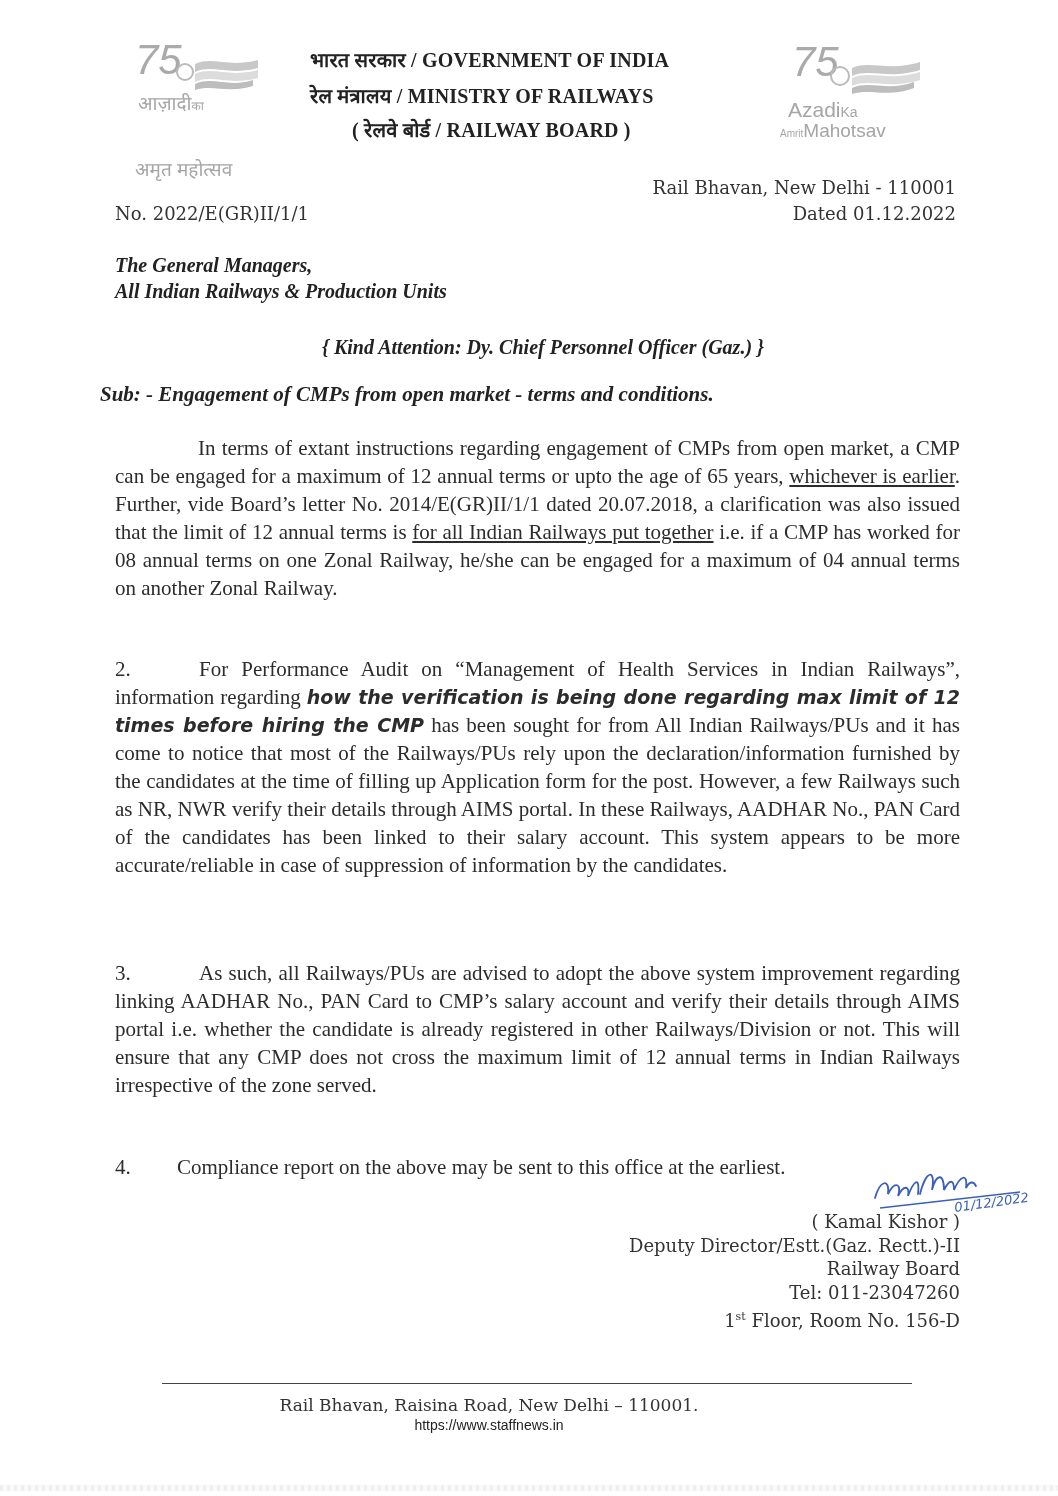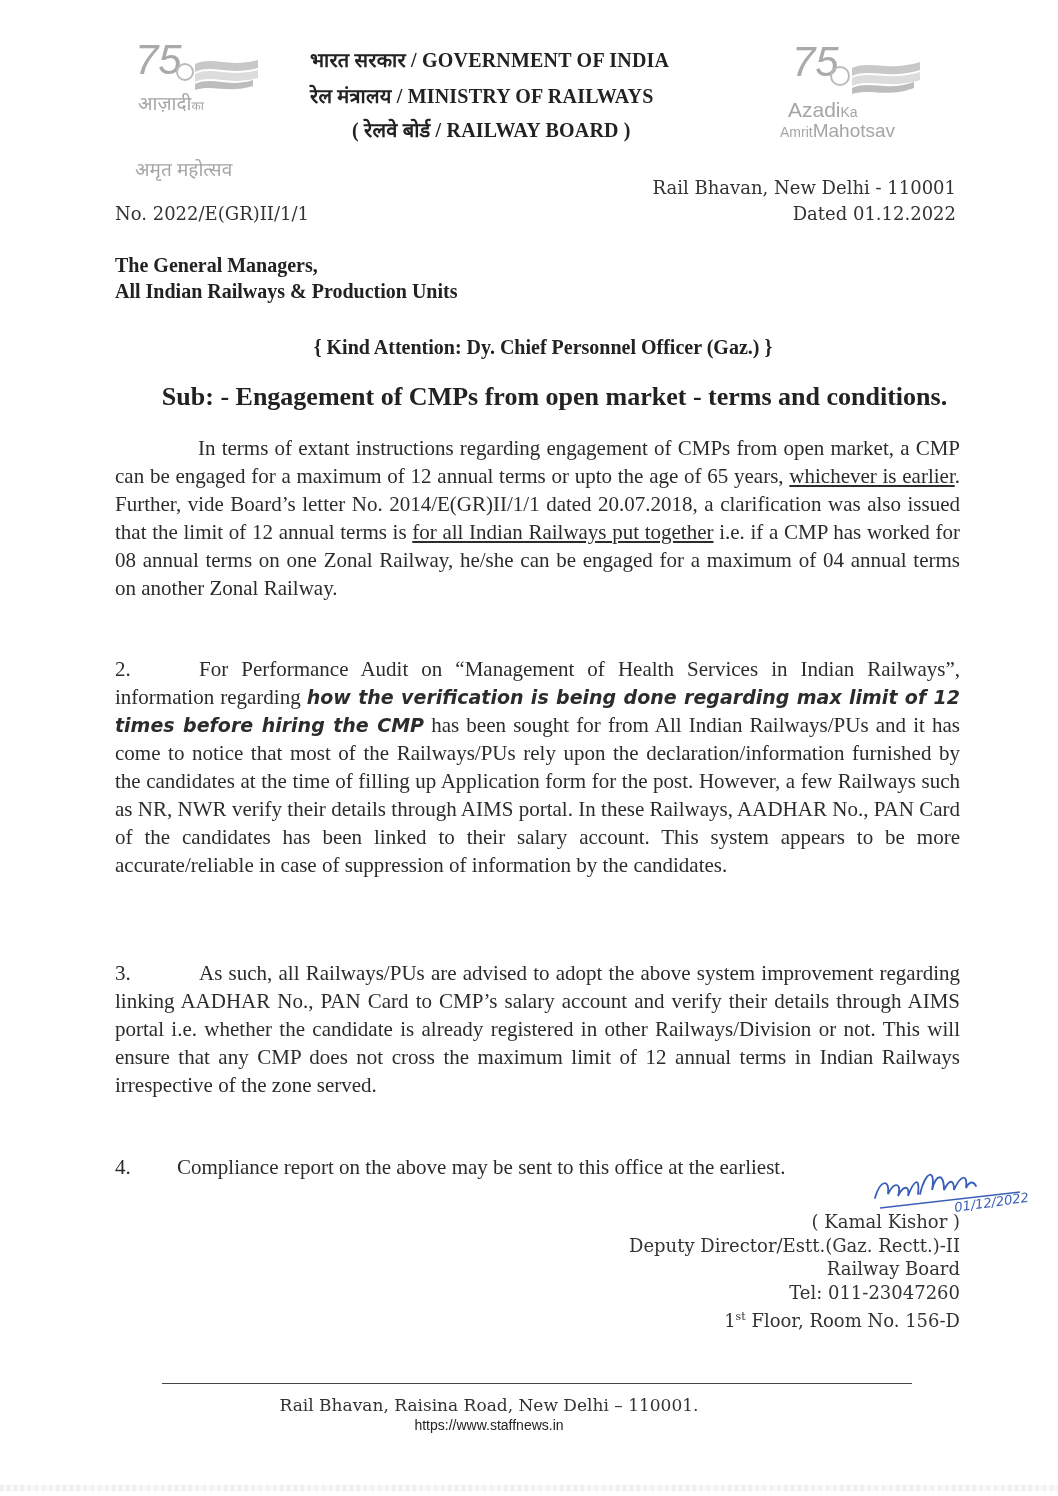--- a/index.html
+++ b/index.html
@@ -18,21 +18,21 @@
   .logo .line1 { position: absolute; font-size: 19px; color: #a5a5a5; white-space: nowrap; }
   .logo .line2 { position: absolute; font-size: 19px; color: #a5a5a5; white-space: nowrap; }
   .logo .small { font-size: 12px; }
 
   .hdr { position: absolute; left: 308px; width: 440px; font-family: "Liberation Serif", serif; font-weight: bold; font-size: 20px; color: #222; white-space: nowrap; letter-spacing: 0.2px; }
   .hdr1 { top: 46px; left: 310px; }
   .hdr2 { top: 82px; left: 310px; }
   .hdr3 { top: 116px; left: 352px; }
   .right-block { position: absolute; right: 102px; text-align: right; font-family: "DejaVu Serif", serif; font-size: 18px; color: #333; white-space: nowrap; }
 
-  .bold-h { position: absolute; left: 115px; font-family: "Liberation Serif", serif; font-weight: bold; font-size: 20px; color: #222; white-space: nowrap; }
+  .bold-h { position: absolute; left: 115px; font-family: "Liberation Serif", serif; font-weight: bold; font-size: 20px; color: #222; white-space: nowrap; font-style: italic; }
 
   .para {
     position: absolute; left: 115px; width: 845px;
     font-family: "Liberation Serif", serif; font-size: 21px; line-height: 28px; color: #2c2c2c;
     text-align: justify; text-align-last: left;
   }
   .para .u { text-decoration: underline; }
   .para .bi { font-weight: bold; font-style: italic; font-family: "DejaVu Sans", sans-serif; font-size: 19px; }
   .para .num { display: inline-block; width: 84px; }
 
@@ -75,33 +75,33 @@
   <svg class="flag" style="left:48px;top:14px;" width="100" height="40">
     <circle cx="12" cy="18" r="9" fill="none" stroke="#bbb" stroke-width="2"></circle>
     <path d="M24 10 C42 2, 60 14, 92 4 L92 12 C60 22, 42 10, 24 18 Z" fill="#c8c8c8"></path>
     <path d="M24 20 C42 12, 60 24, 92 14 L92 22 C60 32, 42 20, 24 28 Z" fill="#dcdcdc"></path>
     <path d="M24 30 C42 22, 60 34, 86 24 L86 30 C60 40, 42 30, 24 36 Z" fill="#bdbdbd"></path>
   </svg>
   <span class="line1" style="left:8px;top:54px;font-size:21px;">
     <span>Azadi</span><span class="small" style="font-size:14px;">Ka</span>
   </span>
   <span class="line2" style="left:0px;top:76px;font-size:19px;">
-    <span class="small" style="font-size:14px;">Amrit</span><span>Mahotsav</span>
+    <span class="small" style="font-size:10px;">Amrit</span><span>Mahotsav</span>
   </span>
 </div>
 
 <div class="right-block" style="top:177px;">Rail Bhavan, New Delhi - 110001</div>
 <div class="abs" style="left:115px;top:203px;font-family:'DejaVu Serif',serif;font-size:18px;color:#333;">No. 2022/E(GR)II/1/1</div>
 <div class="right-block" style="top:203px;">Dated 01.12.2022</div>
 
 <div class="bold-h" style="top:254px;">The General Managers,</div>
 <div class="bold-h" style="top:280px;">All Indian Railways &amp; Production Units</div>
 
 <div class="bold-h" style="top:336px;left:0;width:1058px;text-align:center;padding-left:28px;box-sizing:border-box;">{ Kind Attention:  Dy. Chief Personnel Officer (Gaz.) }</div>
-<div class="bold-h" style="top:382px;left:0;width:1058px;text-align:center;padding-left:51px;box-sizing:border-box;font-size:26px;">Sub: - Engagement of CMPs from open market - terms and conditions.</div>
+<div class="bold-h" style="top:382px;left:0;width:1058px;padding-left:100px;box-sizing:border-box;font-size:21px;">Sub: - Engagement of CMPs from open market - terms and conditions.</div>
 
 <div class="para" style="top:434px;text-indent:83px;"><span>In terms of extant instructions regarding engagement of CMPs from open market, a CMP can be engaged for a maximum of 12 annual terms or upto the age of 65 years, </span><span class="u">whichever is earlier</span><span>. Further, vide Board’s letter No. 2014/E(GR)II/1/1 dated 20.07.2018, a clarification was also issued that the limit of 12 annual terms is </span><span class="u">for all Indian Railways put together</span><span> i.e. if a CMP has worked for 08 annual terms on one Zonal Railway, he/she can be engaged for a maximum of 04 annual terms on another Zonal Railway.</span></div>
 
 <div class="para" style="top:655px;"><span class="num">2.</span><span>For Performance Audit on “Management of Health Services in Indian Railways”, information regarding </span><span class="bi">how the verification is being done regarding max limit of 12 times before hiring the CMP</span><span> has been sought for from All Indian Railways/PUs and it has come to notice that most of the Railways/PUs rely upon the declaration/information furnished by the candidates at the time of filling up Application form for the post. However, a few Railways such as NR, NWR verify their details through AIMS portal. In these Railways, AADHAR No., PAN Card of the candidates has been linked to their salary account. This system appears to be more accurate/reliable in case of suppression of information by the candidates.</span></div>
 
 <div class="para" style="top:959px;"><span class="num">3.</span><span>As such, all Railways/PUs are advised to adopt the above system improvement regarding linking AADHAR No., PAN Card to CMP’s salary account and verify their details through AIMS portal i.e. whether the candidate is already registered in other Railways/Division or not.  This will ensure that any CMP does not cross the maximum limit of 12 annual terms in Indian Railways irrespective of the zone served.</span></div>
 
 <div class="para" style="top:1153px;"><span class="num" style="width:62px;">4.</span><span>Compliance report on the above may be sent to this office at the earliest.</span></div>
 
 <svg class="signature" viewBox="0 0 190 70">

